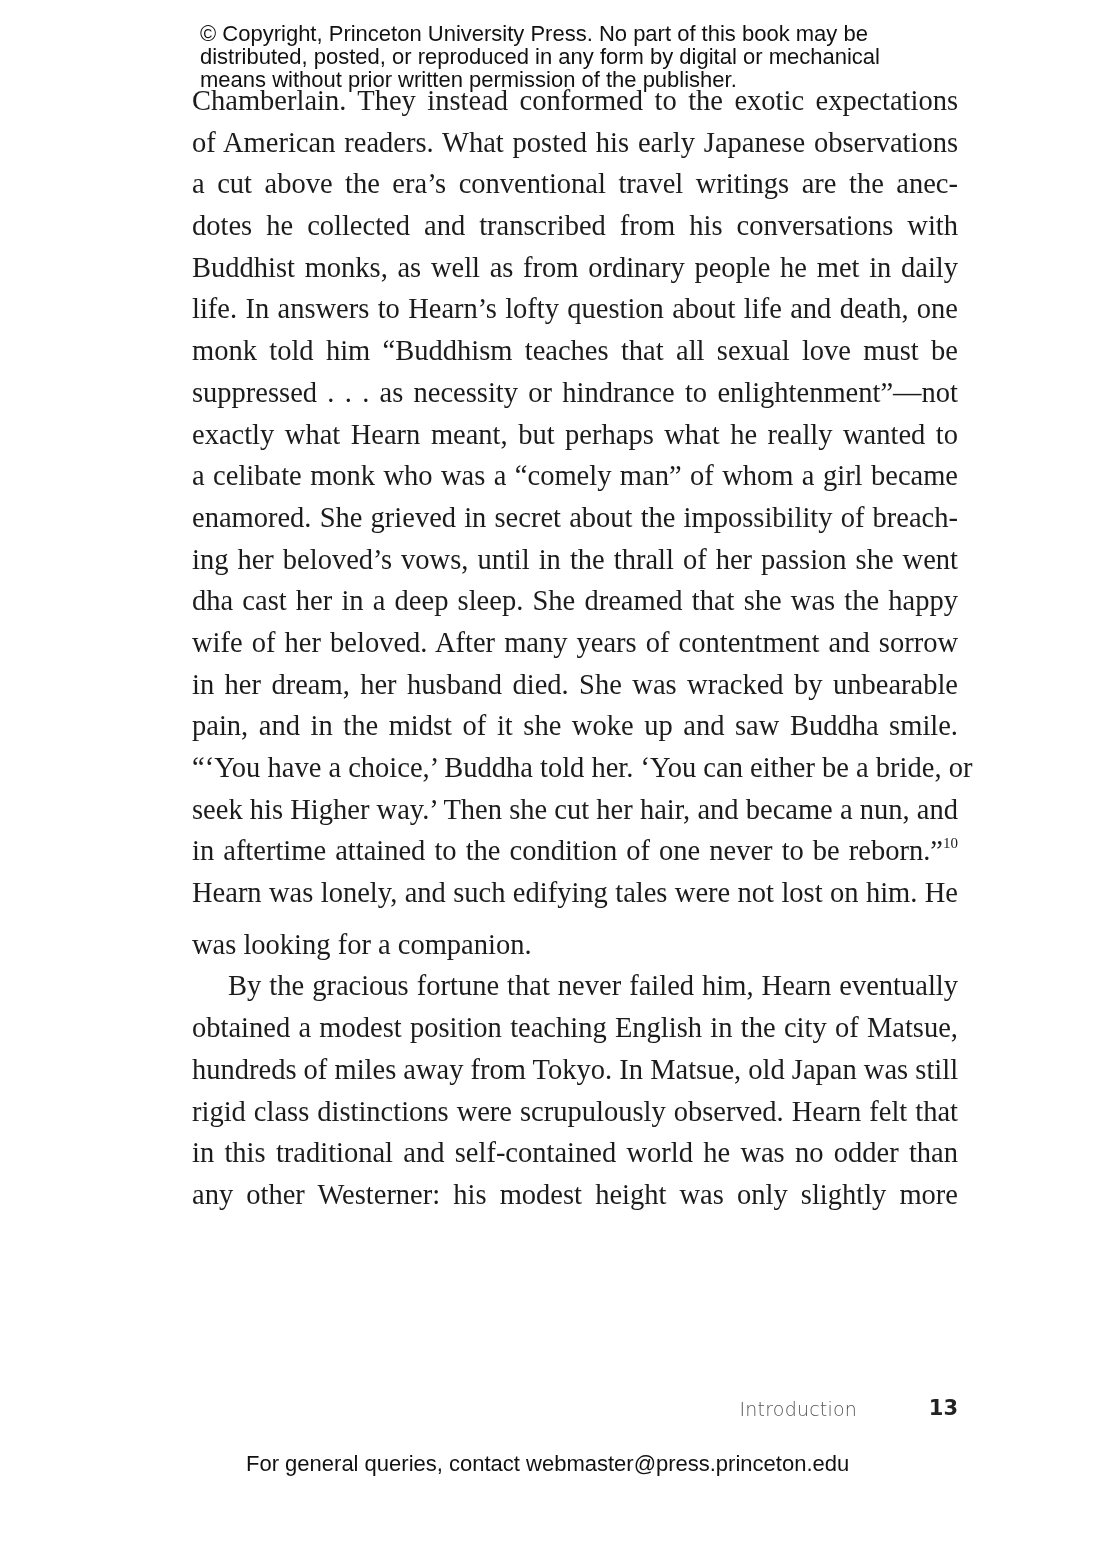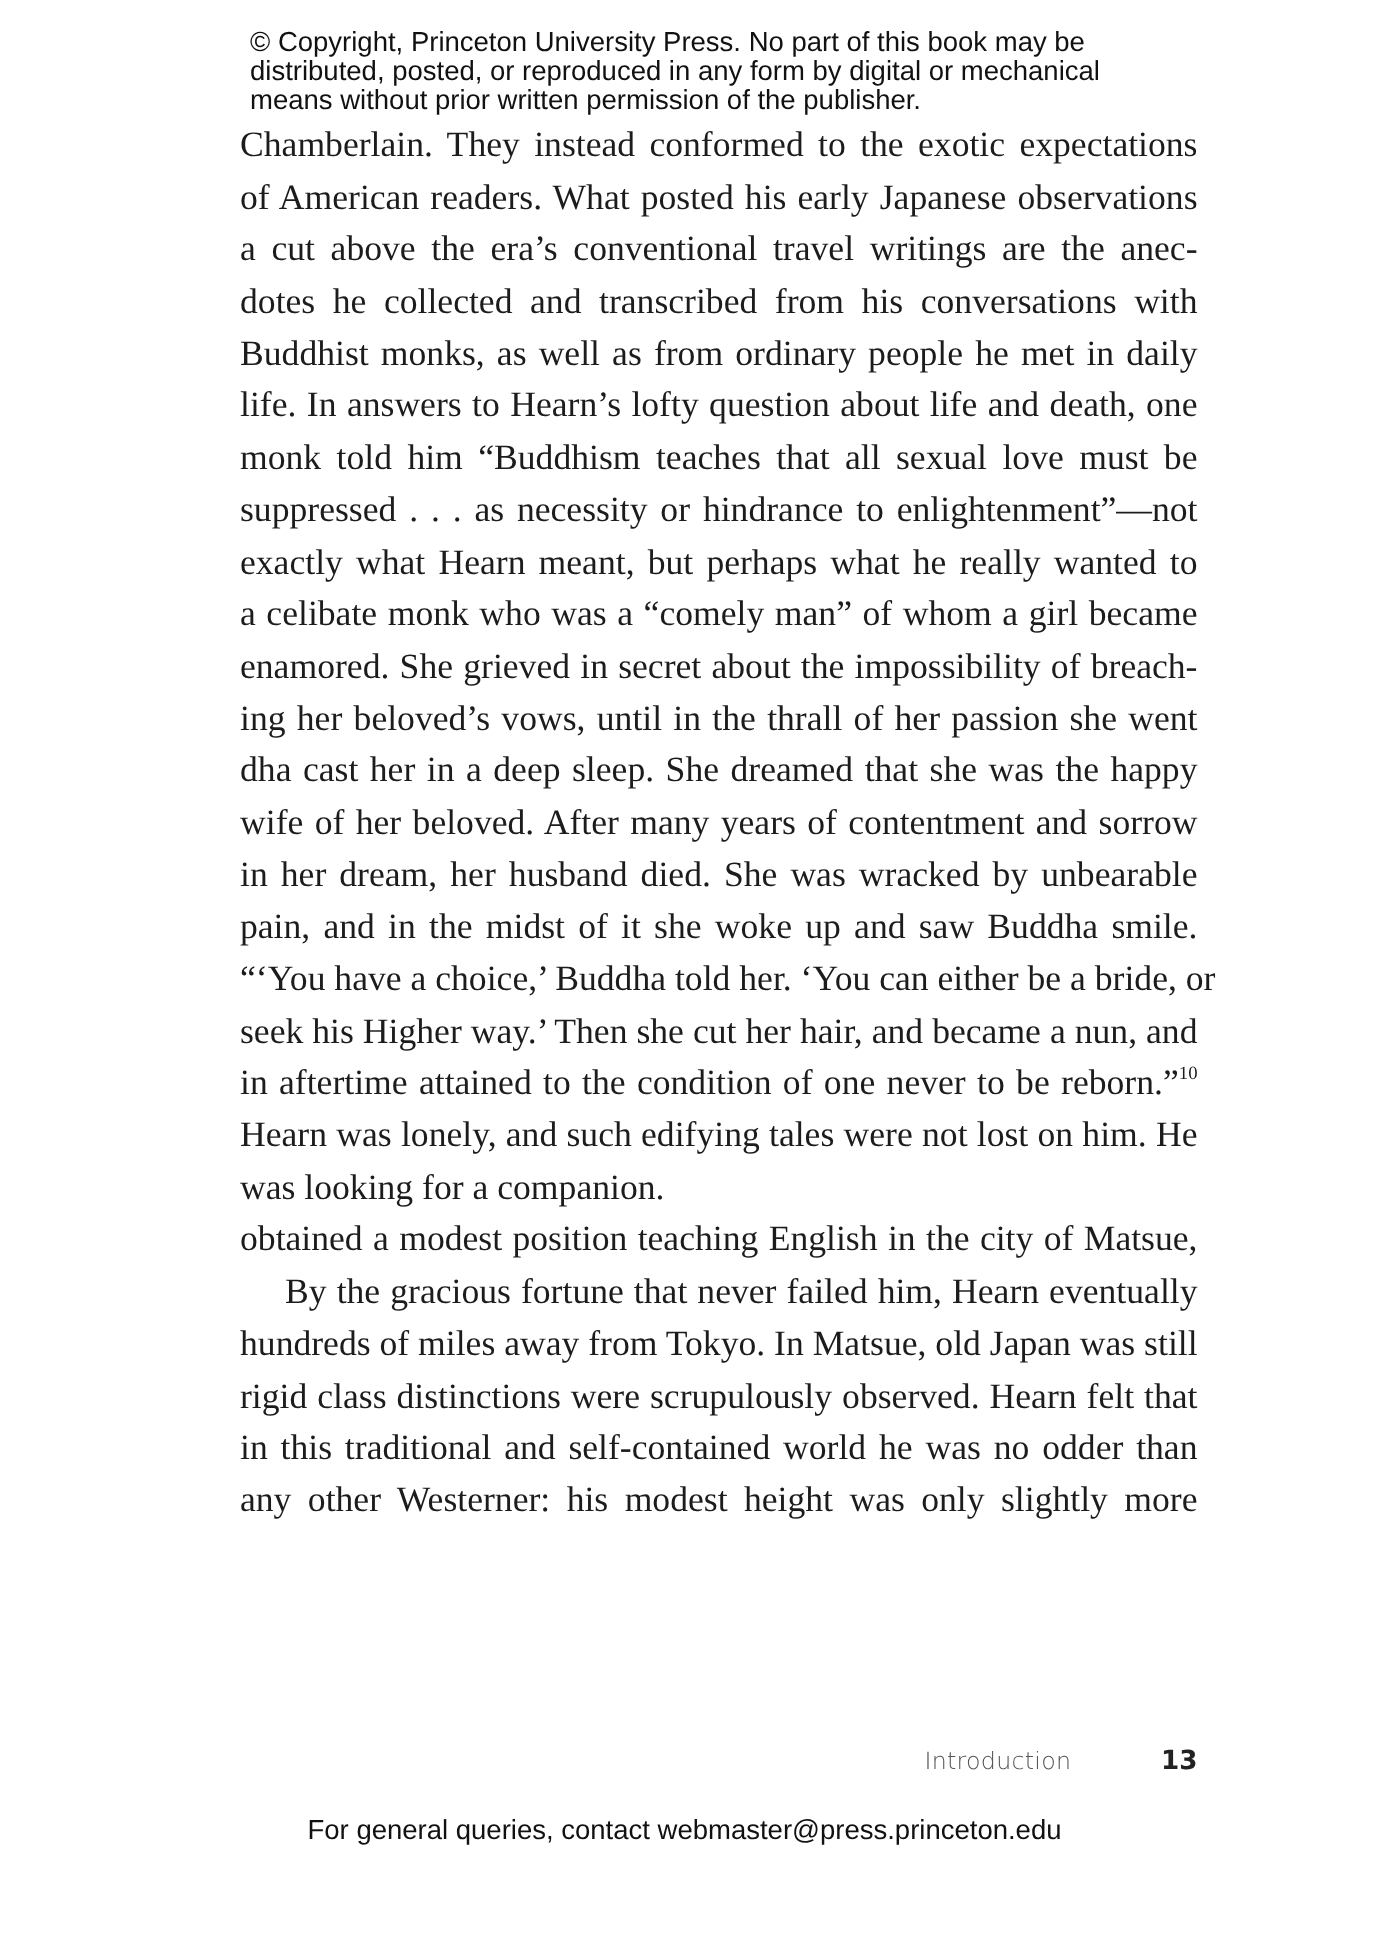--- a/index.html
+++ b/index.html
@@ -24,36 +24,37 @@
       line-height: 23px;
       color: #111111;
     }
     .copyright .cline {
       display: block;
       white-space: nowrap;
     }
     .body-text {
       position: absolute;
       left: 192px;
-      top: 96px;
+      top: 80px;
       width: 766px;
       font-family: "Liberation Serif", serif;
       font-size: 28.5px;
       color: #1c1c1c;
     }
     .line {
       display: block;
       height: 41.7px;
       line-height: 41.7px;
       white-space: nowrap;
       text-align: justify;
       text-align-last: justify;
     }
     .line.last {
       text-align-last: left;
+      margin-top: 10px;
     }
     .line.indent {
       padding-left: 36px;
     }
     .sup {
       font-size: 15px;
       vertical-align: 12px;
       line-height: 0;
     }
     .running-foot {
@@ -120,22 +121,22 @@
     <span class="line">wife of her beloved. After many years of contentment and sorrow</span>
     <span class="line">in her dream, her husband died. She was wracked by unbearable</span>
     <span class="line">pain, and in the midst of it she woke up and saw Buddha smile.</span>
     <span class="line">“‘You have a choice,’ Buddha told her. ‘You can either be a bride, or</span>
     <span class="line">seek his Higher way.’ Then she cut her hair, and became a nun, and</span>
     <span class="line"><span>in aftertime attained to the condition of one never to be reborn.”</span><span class="sup">10</span></span>
     <span class="line">Hearn was lonely, and such edifying tales were not lost on him. He</span>
     <span class="line last">was looking for a companion.</span>
   </div>
   <div>
+    <span class="line indent">By the gracious fortune that never failed him, Hearn eventually</span>
     <span class="line">obtained a modest position teaching English in the city of Matsue,</span>
-    <span class="line indent">By the gracious fortune that never failed him, Hearn eventually</span>
     <span class="line">hundreds of miles away from Tokyo. In Matsue, old Japan was still</span>
     <span class="line">rigid class distinctions were scrupulously observed. Hearn felt that</span>
     <span class="line">in this traditional and self-contained world he was no odder than</span>
     <span class="line">any other Westerner: his modest height was only slightly more</span>
   </div>
 </div>
 
 <div class="running-foot">
   <span class="running-title">Introduction</span>
   <span class="page-number">13</span>

